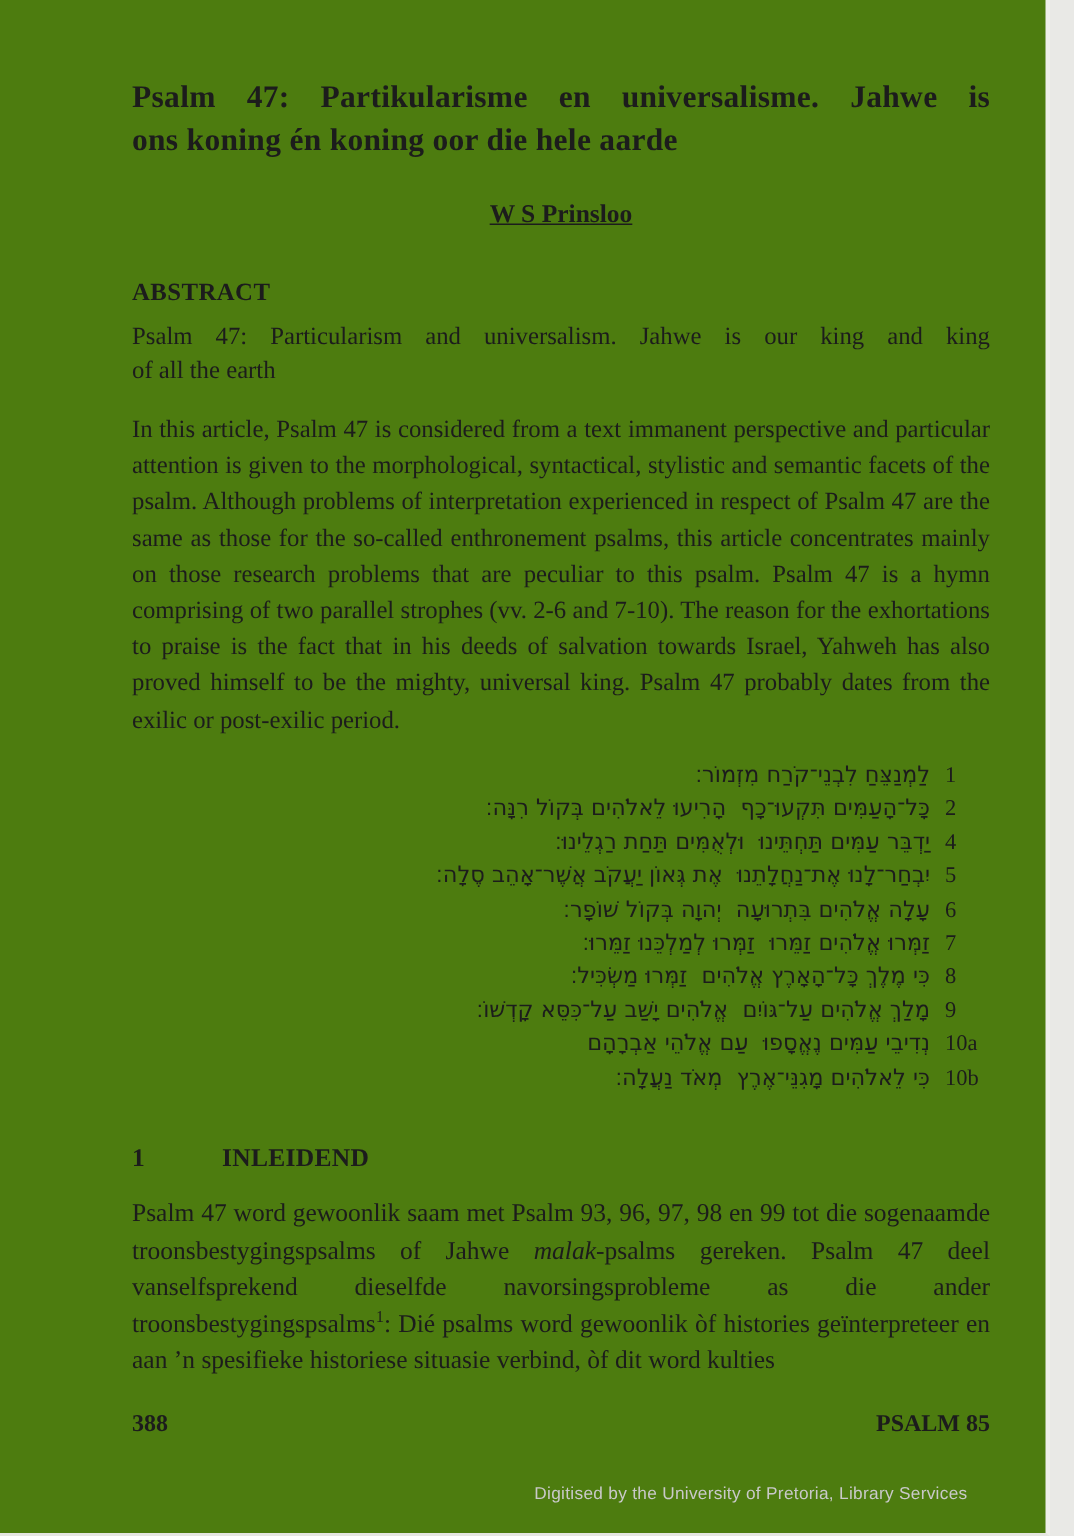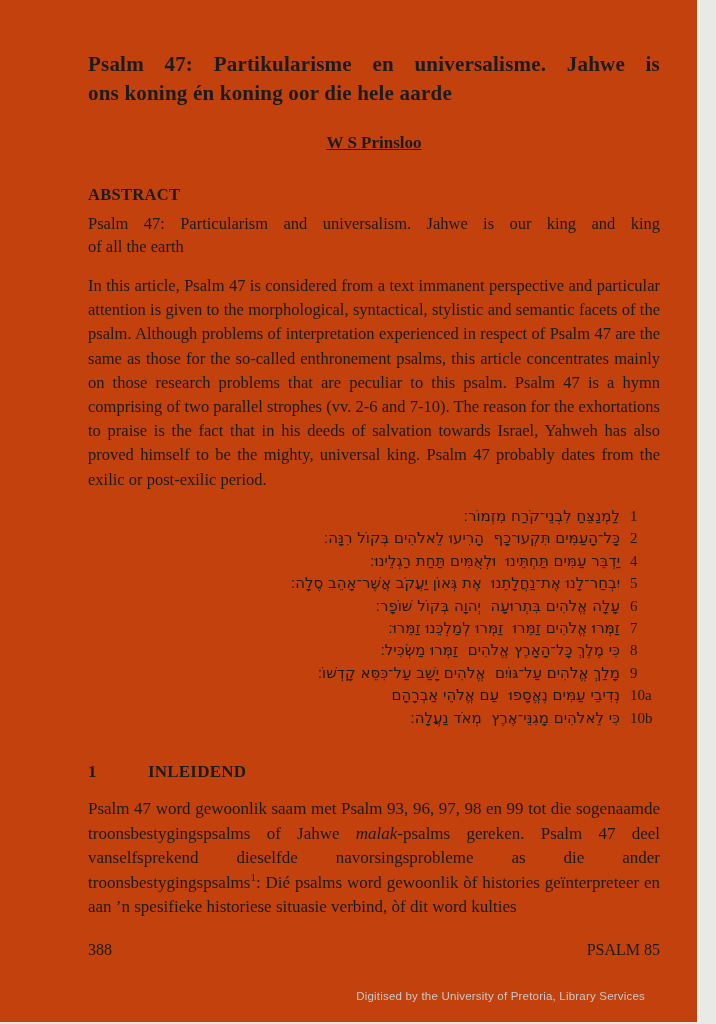--- a/index.html
+++ b/index.html
@@ -4,21 +4,21 @@
 <style>
   html, body {
     margin: 0;
     padding: 0;
     background: #e9e9e6;
   }
   .page {
     position: relative;
     width: 700px;
     height: 1024px;
-    background: #c2410c;
+    background: #4d7c0f;
     color: #1c1c1c;
     font-family: "Liberation Serif", serif;
     overflow: hidden;
     border-right: 3px solid #eeeeea;
     border-bottom: 2px solid #e6e6e2;
     box-sizing: border-box;
   }
   .abs { position: absolute; }
 
   .title {
@@ -81,21 +81,21 @@
   .intro-para {
     left: 88px; top: 797px; width: 572px;
     font-size: 17px; line-height: 24.6px;
     text-align: justify;
   }
   .intro-para sup { font-size: 11px; line-height: 0; }
 
   .footer-row {
     left: 88px; top: 941px; width: 572px;
     display: flex; justify-content: space-between;
-    font-size: 16px; font-weight: normal;
+    font-size: 16px; font-weight: bold;
   }
 
   .watermark {
     right: 52px; top: 990px;
     font-family: "Liberation Sans", sans-serif;
     font-size: 11.5px;
     color: #c9c9c9;
     letter-spacing: 0.2px;
   }
 </style>

